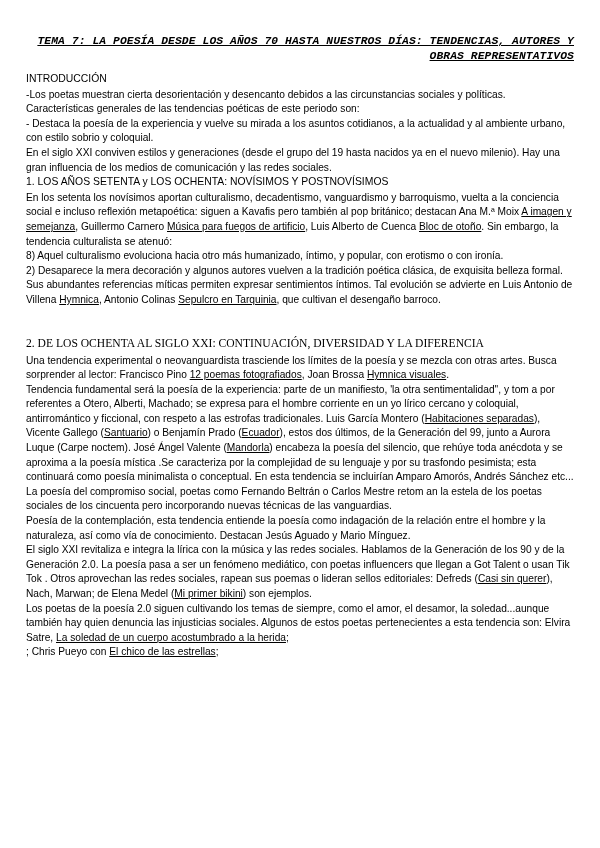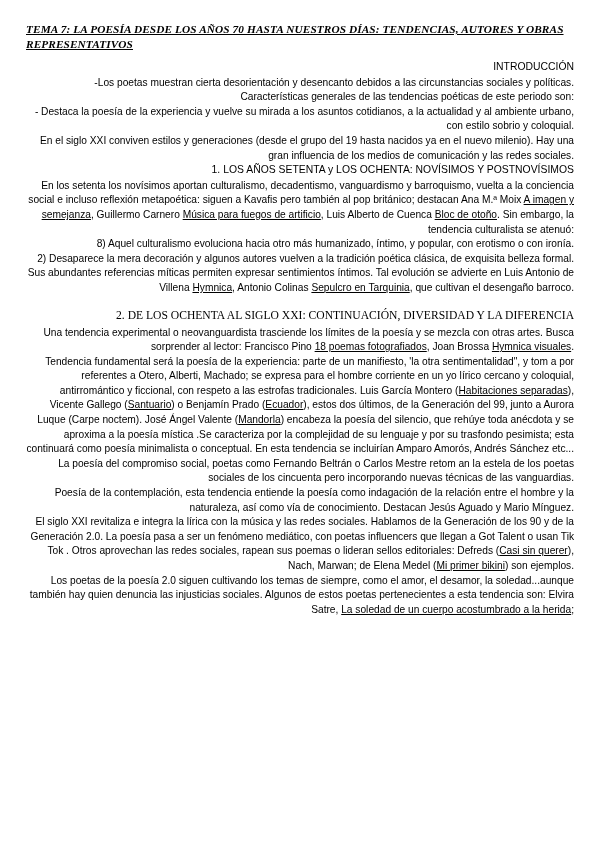--- a/index.html
+++ b/index.html
@@ -14,51 +14,52 @@
     color: #000000;
     overflow: hidden;
   }
   .page {
     box-sizing: border-box;
     width: 600px;
     height: 848px;
     padding: 22px 26px 0 26px;
   }
   .doc-title {
-    font-family: Liberation Serif, serif;
+    font-family: Liberation Mono, monospace;
     font-weight: bold;
     font-style: italic;
     font-size: 11.3px;
     line-height: 14.5px;
     letter-spacing: 0.1px;
-    margin: 0 0 9px 0;
+    margin: 12px 0 9px 0;
+    text-align: right;
   }
   .doc-title .u {
     text-decoration: underline;
   }
   .section-head {
     font-size: 10.4px;
     line-height: 14.6px;
     margin: 0 0 1px 0;
   }
   p {
     margin: 0;
     font-size: 10.2px;
     line-height: 14.6px;
-    text-align: right;
+    text-align: left;
   }
   .gap-med { height: 12px; }
   u, .u {
     text-decoration: underline;
   }
   .serif-head {
     font-family: "Liberation Serif", serif;
     font-size: 11.6px;
     line-height: 15px;
-    margin: 0 0 3px 0;
+    margin: 16px 0 3px 0;
   }
 </style>
 </head>
 <body>
 
 <div class="page">
 
   <h1 class="doc-title"><span class="u">TEMA 7: LA POESÍA DESDE LOS AÑOS 70 HASTA NUESTROS DÍAS: TENDENCIAS, AUTORES Y OBRAS REPRESENTATIVOS</span></h1>
 
   <p class="section-head">INTRODUCCIÓN</p>
@@ -69,21 +70,22 @@
   <p> En el siglo XXI conviven estilos y generaciones (desde el grupo del 19 hasta nacidos ya en el nuevo milenio). Hay una gran influencia de los medios de comunicación y las redes sociales.</p>
 
   <p class="section-head">1. LOS AÑOS SETENTA y LOS OCHENTA: NOVÍSIMOS Y POSTNOVÍSIMOS</p>
   <p>En los setenta los novísimos aportan culturalismo, decadentismo, vanguardismo y barroquismo, vuelta a la conciencia social e incluso reflexión metapoética: siguen a Kavafis pero también al pop británico; destacan Ana M.ª Moix <u>A imagen y semejanza</u>, Guillermo Carnero <u>Música para fuegos de artificio</u>, Luis Alberto de Cuenca <u>Bloc de otoño</u>. Sin embargo, la tendencia culturalista se atenuó:</p>
   <p>8) Aquel culturalismo evoluciona hacia otro más humanizado, íntimo, y popular, con erotismo o con ironía.</p>
   <p>2) Desaparece la mera decoración y algunos autores vuelven a la tradición poética clásica, de exquisita belleza formal. Sus abundantes referencias míticas permiten expresar sentimientos íntimos. Tal evolución se advierte en Luis Antonio de Villena <u>Hymnica</u>, Antonio Colinas <u>Sepulcro en Tarquinia</u>, que cultivan el desengaño barroco.</p>
 
   <div class="gap-med"></div>
 
   <p class="serif-head">2. DE LOS OCHENTA AL SIGLO XXI: CONTINUACIÓN, DIVERSIDAD Y LA DIFERENCIA</p>
-  <p>Una tendencia experimental o neovanguardista trasciende los límites de la poesía y se mezcla con otras artes. Busca sorprender al lector: Francisco Pino <u>18 poemas fotografiados</u>, Joan Brossa <u>Hymnica visuales</u>.</p>
+  <p>Una tendencia experimental o neovanguardista trasciende los límites de la poesía y se mezcla con otras artes. Busca sorprender al lector: Francisco Pino <u>12 poemas fotografiados</u>, Joan Brossa <u>Hymnica visuales</u>.</p>
   <p>Tendencia fundamental será la poesía de la experiencia: parte de un manifiesto, 'la otra sentimentalidad", y tom a por referentes a Otero, Alberti, Machado; se expresa para el hombre corriente en un yo lírico cercano y coloquial, antirromántico y ficcional, con respeto a las estrofas tradicionales. Luis García Montero (<u>Habitaciones separadas</u>),  Vicente Gallego (<u>Santuario</u>) o Benjamín Prado (<u>Ecuador</u>), estos dos últimos, de la Generación del 99, junto a Aurora Luque (Carpe noctem). José Ángel Valente (<u>Mandorla</u>) encabeza la poesía del silencio, que rehúye toda anécdota y se aproxima a la poesía mística .Se caracteriza por la complejidad de su lenguaje y por su trasfondo pesimista; esta continuará como poesía minimalista o conceptual. En esta tendencia se incluirían Amparo Amorós, Andrés Sánchez etc...</p>
   <p>La poesía del compromiso social, poetas como Fernando Beltrán o Carlos Mestre retom an la estela de los poetas sociales de los cincuenta pero incorporando nuevas técnicas de las vanguardias.</p>
   <p>Poesía de la contemplación, esta tendencia entiende la poesía como indagación de la relación entre el hombre y la naturaleza, así como vía de conocimiento. Destacan Jesús Aguado y Mario Mínguez.</p>
 
   <p>El siglo XXI revitaliza e integra la lírica con la música y las redes sociales. Hablamos de la Generación de los 90 y de la Generación 2.0. La poesía pasa a ser un fenómeno mediático, con poetas influencers que llegan a Got Talent o usan Tik Tok . Otros aprovechan las redes sociales, rapean sus poemas o lideran sellos editoriales: Defreds (<u>Casi sin querer</u>), Nach, Marwan; de Elena Medel (<u>Mi primer bikini</u>) son ejemplos.</p>
   <p>Los poetas de la poesía 2.0 siguen cultivando los temas de siempre, como el amor, el desamor, la soledad...aunque también hay quien denuncia las injusticias sociales. Algunos de estos poetas pertenecientes a esta tendencia son: Elvira Satre, <u>La soledad de un cuerpo acostumbrado a la herida</u>;</p>
+  <p>; Chris Pueyo con <u>El chico de las estrellas</u>;</p>
 
 </div>
 
 </body></html>

